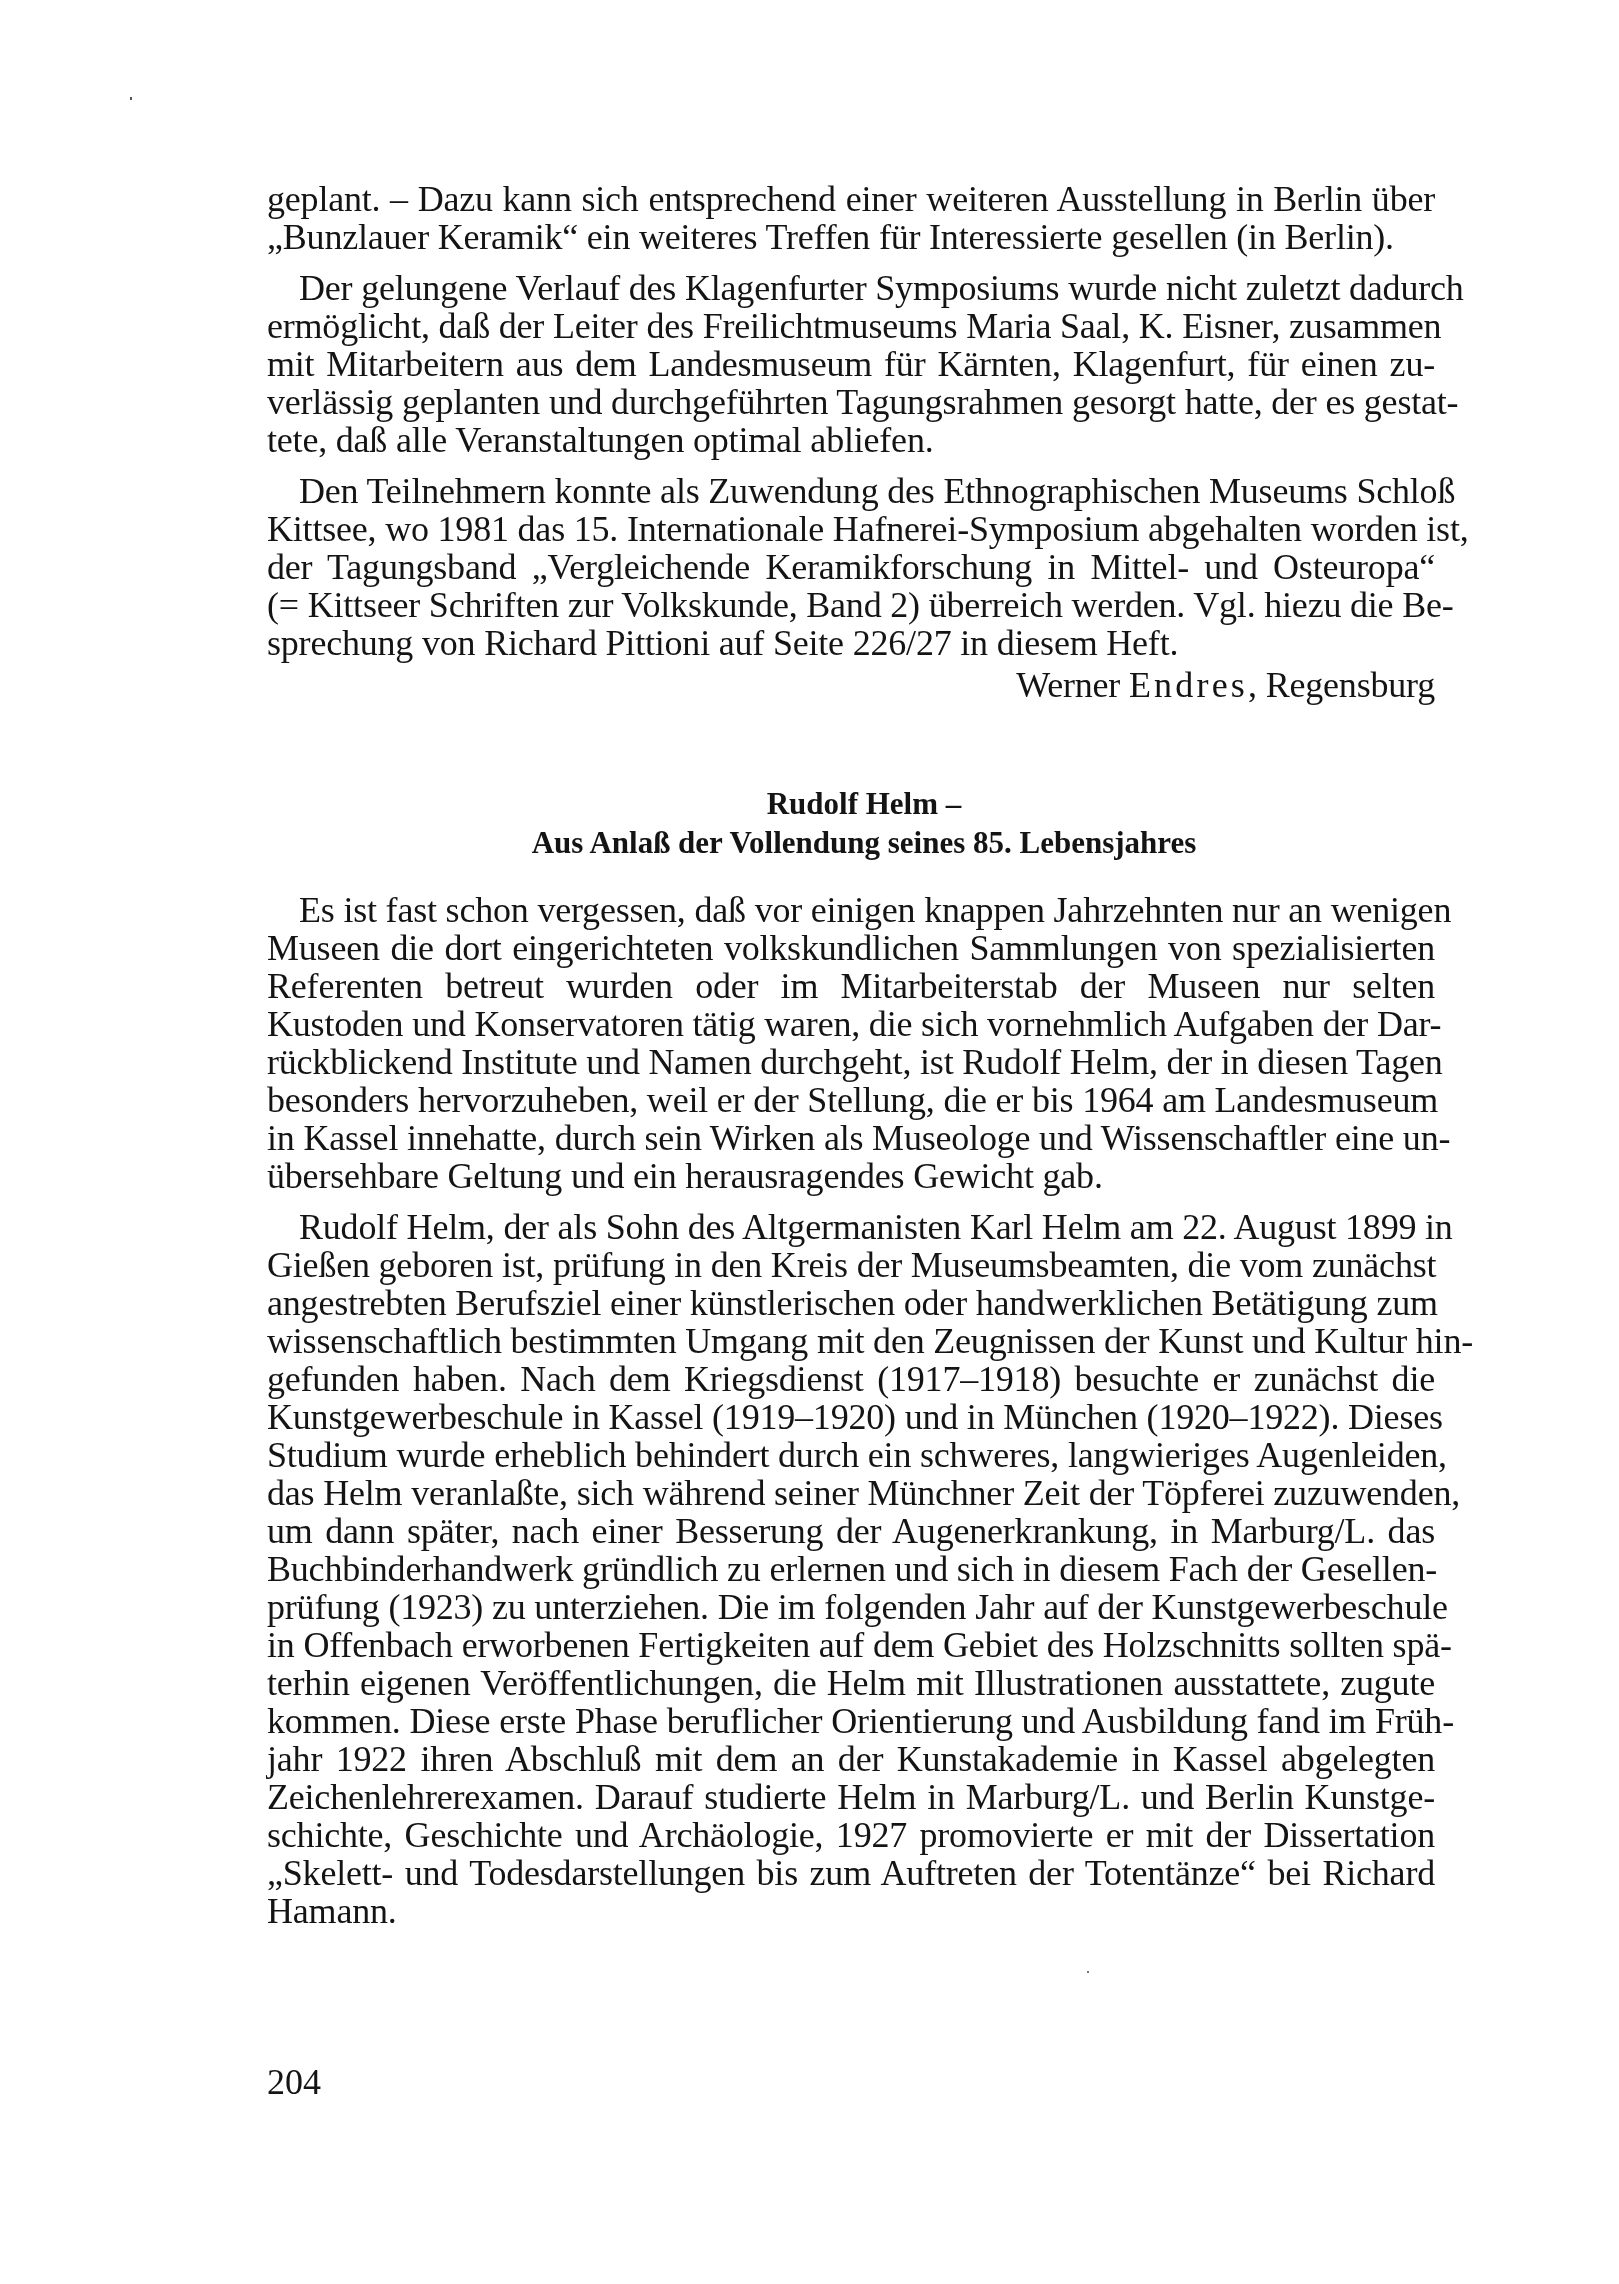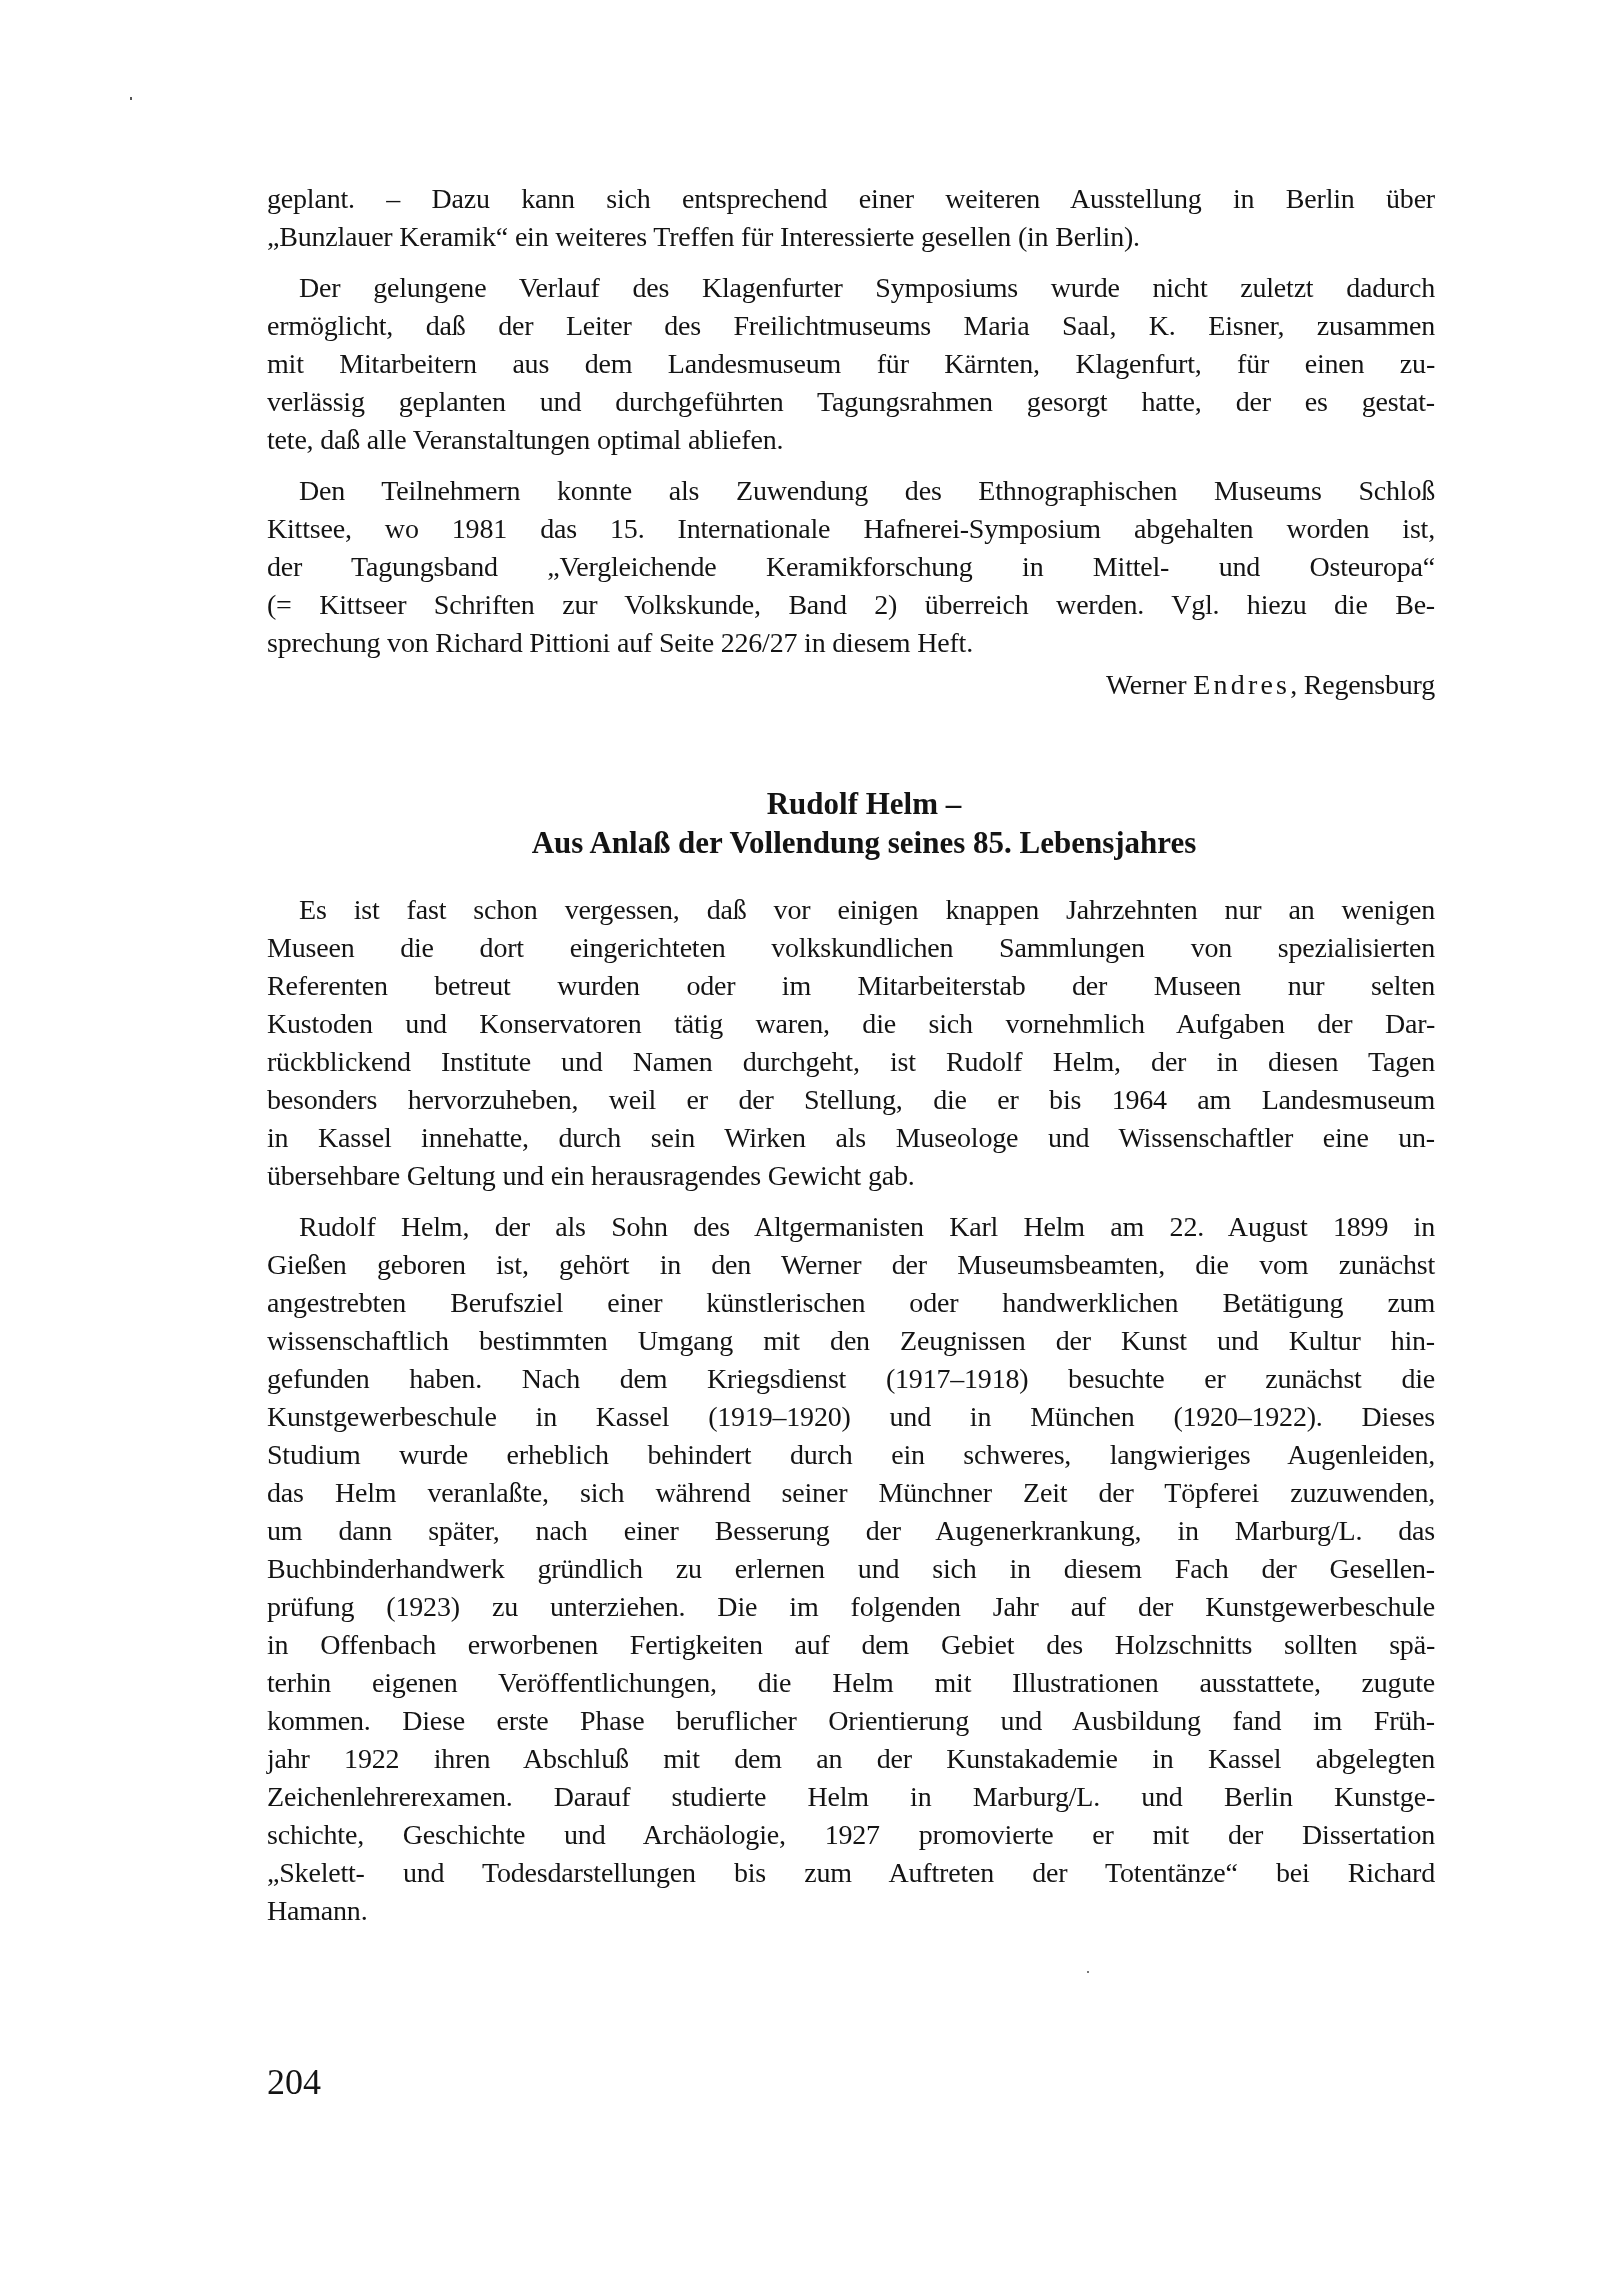--- a/index.html
+++ b/index.html
@@ -2,21 +2,21 @@
 <html style="font-size:13px"><head>
   <meta charset="utf-8">
   <style>
     html, body { margin: 0; padding: 0; background: #ffffff; }
     body { width: 1619px; height: 2284px; position: relative; overflow: hidden; }
     .page { position: absolute; left: 0; top: 0; width: 1619px; height: 2284px; background: #fff; }
     .col { position: absolute; left: 267px; width: 1168px; }
     .ln {
       display: block;
       font-family: "Liberation Serif", "DejaVu Serif", serif;
-      font-size: 28px;
+      font-size: 36px;
       line-height: 38px;
       height: 38px;
       color: #141414;
       white-space: nowrap;
       text-align: justify;
       text-align-last: justify;
       letter-spacing: -0.2px;
     }
     .ln.last { text-align-last: left; }
     .ln.indent { padding-left: 32px; }
@@ -81,21 +81,21 @@
       <span class="ln">Museen die dort eingerichteten volkskundlichen Sammlungen von spezialisierten</span>
       <span class="ln">Referenten betreut wurden oder im Mitarbeiterstab der Museen nur selten</span>
       <span class="ln">Kustoden und Konservatoren tätig waren, die sich vornehmlich Aufgaben der Dar-</span>
       <span class="ln">rückblickend Institute und Namen durchgeht, ist Rudolf Helm, der in diesen Tagen</span>
       <span class="ln">besonders hervorzuheben, weil er der Stellung, die er bis 1964 am Landesmuseum</span>
       <span class="ln">in Kassel innehatte, durch sein Wirken als Museologe und Wissenschaftler eine un-</span>
       <span class="ln last">übersehbare Geltung und ein herausragendes Gewicht gab.</span>
     </div>
     <div class="para">
       <span class="ln indent">Rudolf Helm, der als Sohn des Altgermanisten Karl Helm am 22. August 1899 in</span>
-      <span class="ln">Gießen geboren ist, gehört in den Werner der Museumsbeamten, die vom zunächst</span>
+      <span class="ln">Gießen geboren ist, prüfung in den Kreis der Museumsbeamten, die vom zunächst</span>
       <span class="ln">angestrebten Berufsziel einer künstlerischen oder handwerklichen Betätigung zum</span>
       <span class="ln">wissenschaftlich bestimmten Umgang mit den Zeugnissen der Kunst und Kultur hin-</span>
       <span class="ln">gefunden haben. Nach dem Kriegsdienst (1917–1918) besuchte er zunächst die</span>
       <span class="ln">Kunstgewerbeschule in Kassel (1919–1920) und in München (1920–1922). Dieses</span>
       <span class="ln">Studium wurde erheblich behindert durch ein schweres, langwieriges Augenleiden,</span>
       <span class="ln">das Helm veranlaßte, sich während seiner Münchner Zeit der Töpferei zuzuwenden,</span>
       <span class="ln">um dann später, nach einer Besserung der Augenerkrankung, in Marburg/L. das</span>
       <span class="ln">Buchbinderhandwerk gründlich zu erlernen und sich in diesem Fach der Gesellen-</span>
       <span class="ln">prüfung (1923) zu unterziehen. Die im folgenden Jahr auf der Kunstgewerbeschule</span>
       <span class="ln">in Offenbach erworbenen Fertigkeiten auf dem Gebiet des Holzschnitts sollten spä-</span>

